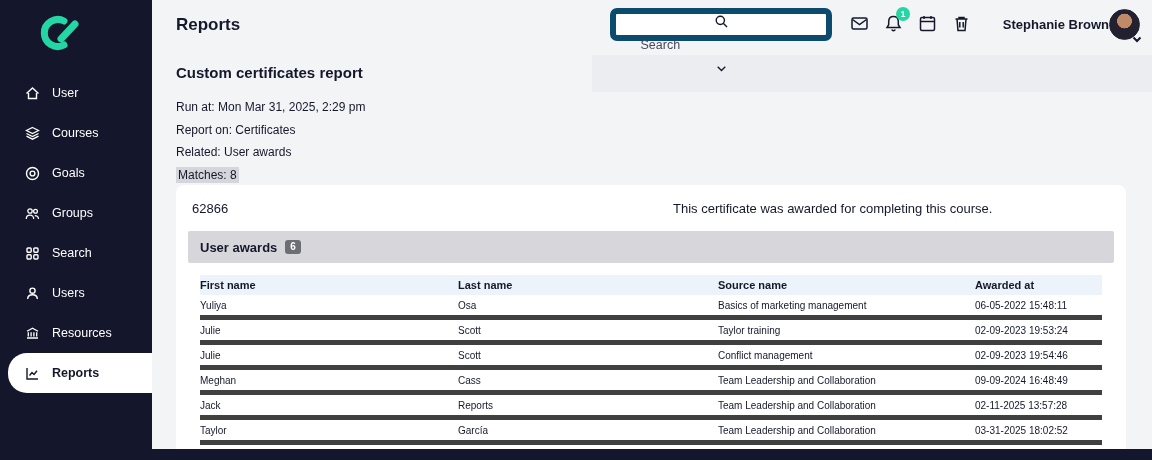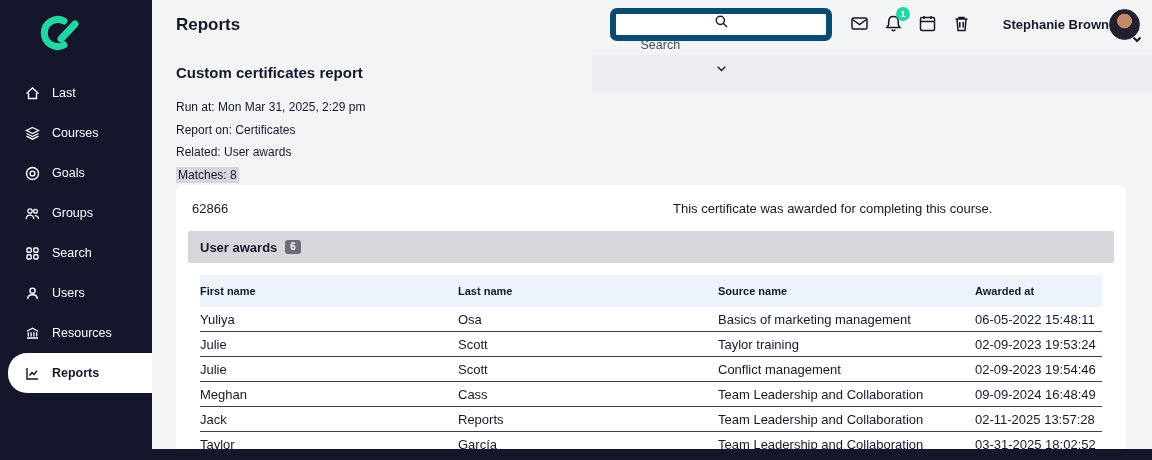--- a/index.html
+++ b/index.html
@@ -50,23 +50,23 @@
   .card { position:absolute; left:176px; top:185px; width:950px; height:264px;
     background:#fff; border-radius:8px 8px 0 0; z-index:2; }
   .cert-row { display:grid; grid-template-columns:481px 1fr; align-items:center;
     padding:0 16px; height:46px; font-size:13px; }
   .section-bar { margin:0 12px; background:#d7d7db; height:24px; display:flex; align-items:center;
     gap:8px; padding:16px 12px; font-size:13px; font-weight:bold; border-radius:2px; }
   .count-badge { background:#6c6d75; color:#fff; font-size:10px; font-weight:bold;
     padding:1px 5px; border-radius:3px; line-height:12px; }
   .tablewrap { margin:12px 24px 0; }
   .thead { display:grid; grid-template-columns:258px 260px 257px 1fr;
-    background:#edf3fa; font-size:11px; font-weight:bold; height:32px; align-items:center; }
+    background:#edf3fa; font-size:11px; font-weight:bold; height:20px; align-items:center; }
   .trow { display:grid; grid-template-columns:258px 260px 257px 1fr;
-    font-size:13px; height:25px; align-items:center; border-bottom:1px solid #404040; }
+    font-size:10px; height:25px; align-items:center; border-bottom:5px solid #404040; }
   .tcell, .thcell { padding-right:8px; white-space:nowrap; overflow:hidden; }
 </style>
 </head>
 <body>
 
 <div class="bg-shade"></div>
 
 <aside class="sidebar">
   <div class="logo-wrap">
     <svg width="48" height="42" viewBox="0 0 48 42" fill="none">
@@ -74,21 +74,21 @@
       <path d="M27 27 L41 12" stroke="#24d6a3" stroke-width="7" stroke-linecap="round"></path>
     </svg>
   </div>
   <nav>
       <div class="side-item">
         <span class="icon">
           <svg viewBox="0 0 17 17" fill="none" stroke="currentColor" stroke-width="1.4">
             <path d="M2.5 8.5 8.5 3l6 5.5M4.5 8v5.5h8V8"></path>
           </svg>
         </span>
-        <span>Last</span>
+        <span>User</span>
       </div>
       <div class="side-item">
         <span class="icon">
           <svg viewBox="0 0 17 17" fill="none" stroke="currentColor" stroke-width="1.3">
             <path d="M8.5 2.5l6 3-6 3-6-3z"></path>
             <path d="M2.5 8.5l6 3 6-3M2.5 11.2l6 3 6-3"></path>
           </svg>
         </span>
         <span>Courses</span>
       </div>

